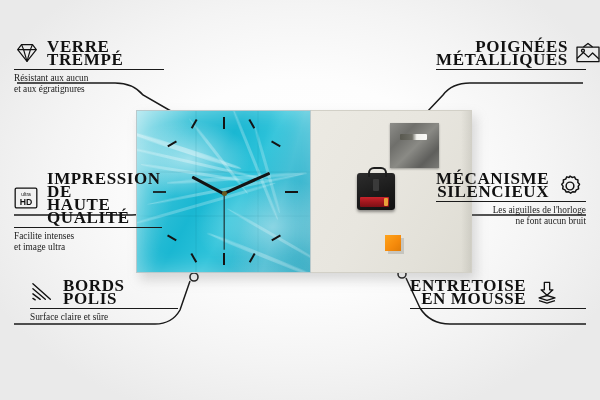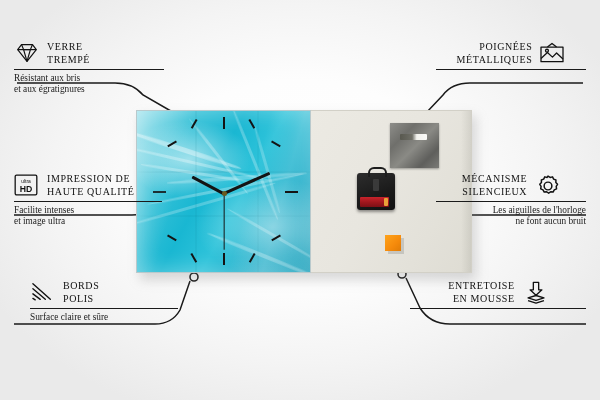--- a/index.html
+++ b/index.html
@@ -70,27 +70,27 @@
       rgba(255,255,255,0) 62%,rgba(255,255,255,.18) 78%,rgba(255,255,255,0) 100%);}
 
   
   .tick{position:absolute;background:#141414;transform-origin:center;}
   #hand-hour,#hand-min,#hand-sec{position:absolute;background:#141414;transform-origin:left center;border-radius:1px;}
   #hub{position:absolute;width:5px;height:5px;border-radius:50%;background:#6a5a20;}
 
   
   .callout{position:absolute;}
   .co-head{display:flex;align-items:center;gap:7px;}
-  .co-title{font-weight:normal;font-size:10px;letter-spacing:.6px;color:#111;line-height:13px;
+  .co-title{font-weight:bold;font-size:17px;letter-spacing:.6px;color:#111;line-height:13px;
     text-transform:uppercase;}
   .co-rule{height:0;border-top:1.4px solid #1a1a1a;margin-top:3px;}
   .co-desc{font-size:9.3px;color:#1a1a1a;line-height:11.4px;margin-top:3px;}
   .left .co-head{justify-content:flex-start;}
   .right{text-align:right;}
-  .right .co-head{justify-content:center;}
+  .right .co-head{justify-content:flex-start;}
   .ico{flex:0 0 auto;width:26px;height:22px;display:block;}
 
   svg.link{position:absolute;left:0;top:0;width:600px;height:400px;pointer-events:none;}
 </style>
 </head>
 <body>
 
 <div id="stage">
 
   <svg class="link" viewBox="0 0 600 400">
@@ -183,21 +183,21 @@
           </g>
         </svg>
       </span>
       <span class="co-title">
         <span>VERRE</span><br>
         <span>TREMPÉ</span>
       </span>
     </div>
     <div class="co-rule" style="width:150px;"></div>
     <div class="co-desc">
-      <span>Résistant aux bris</span><br>
+      <span>Résistant aux aucun</span><br>
       <span>et aux égratignures</span>
     </div>
   </div>
 
   <div class="callout left" style="left:14px;top:172px;width:150px;">
     <div class="co-head">
       <span class="ico">
         <svg viewBox="0 0 26 24" width="24" height="22">
           <rect x="1.2" y="1.2" width="23.6" height="21.6" rx="1.5" fill="none" stroke="#111" stroke-width="1.4"></rect>
           <text x="13" y="10" font-size="5.4" text-anchor="middle" fill="#111" font-family="Liberation Sans, sans-serif">ultra</text>

